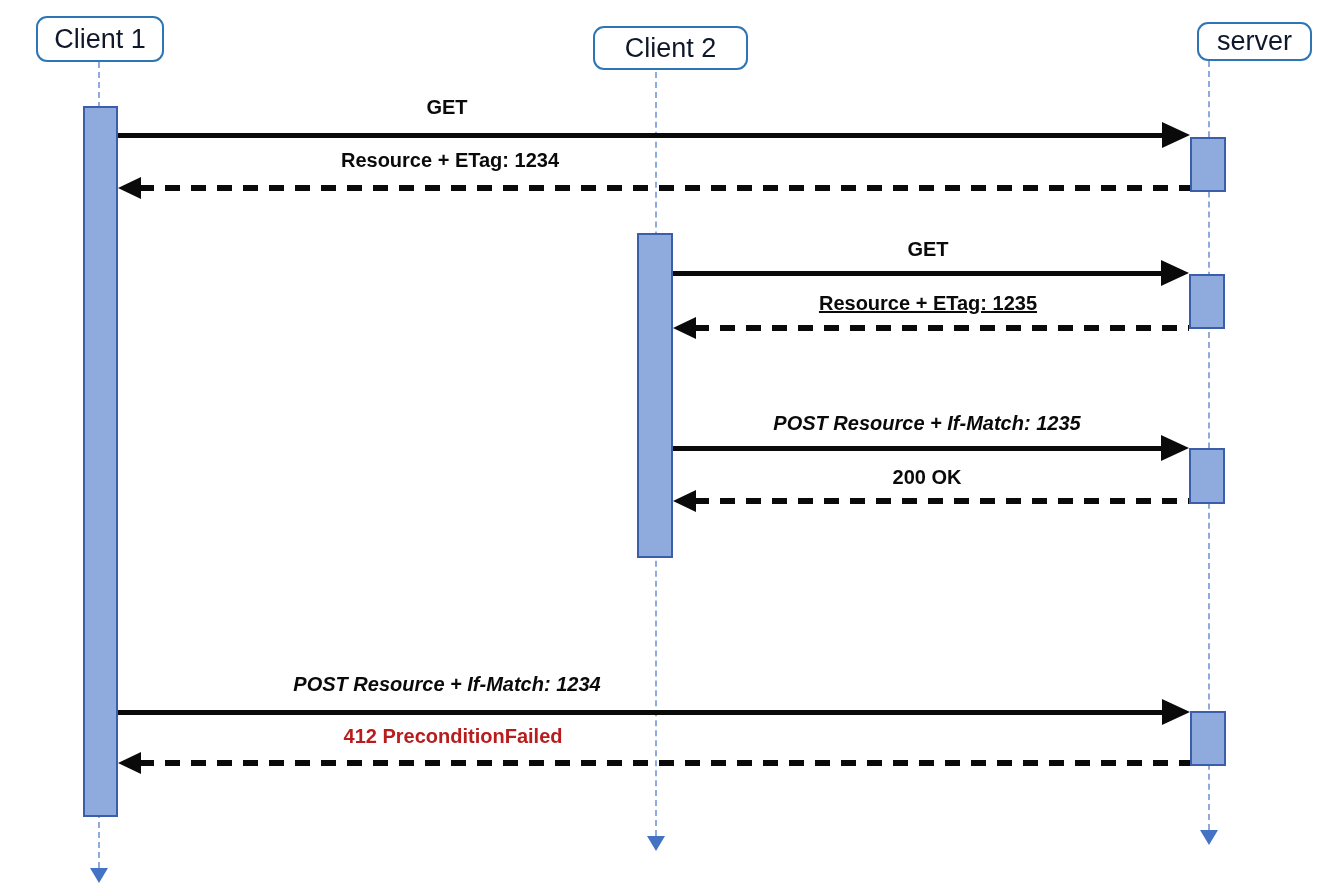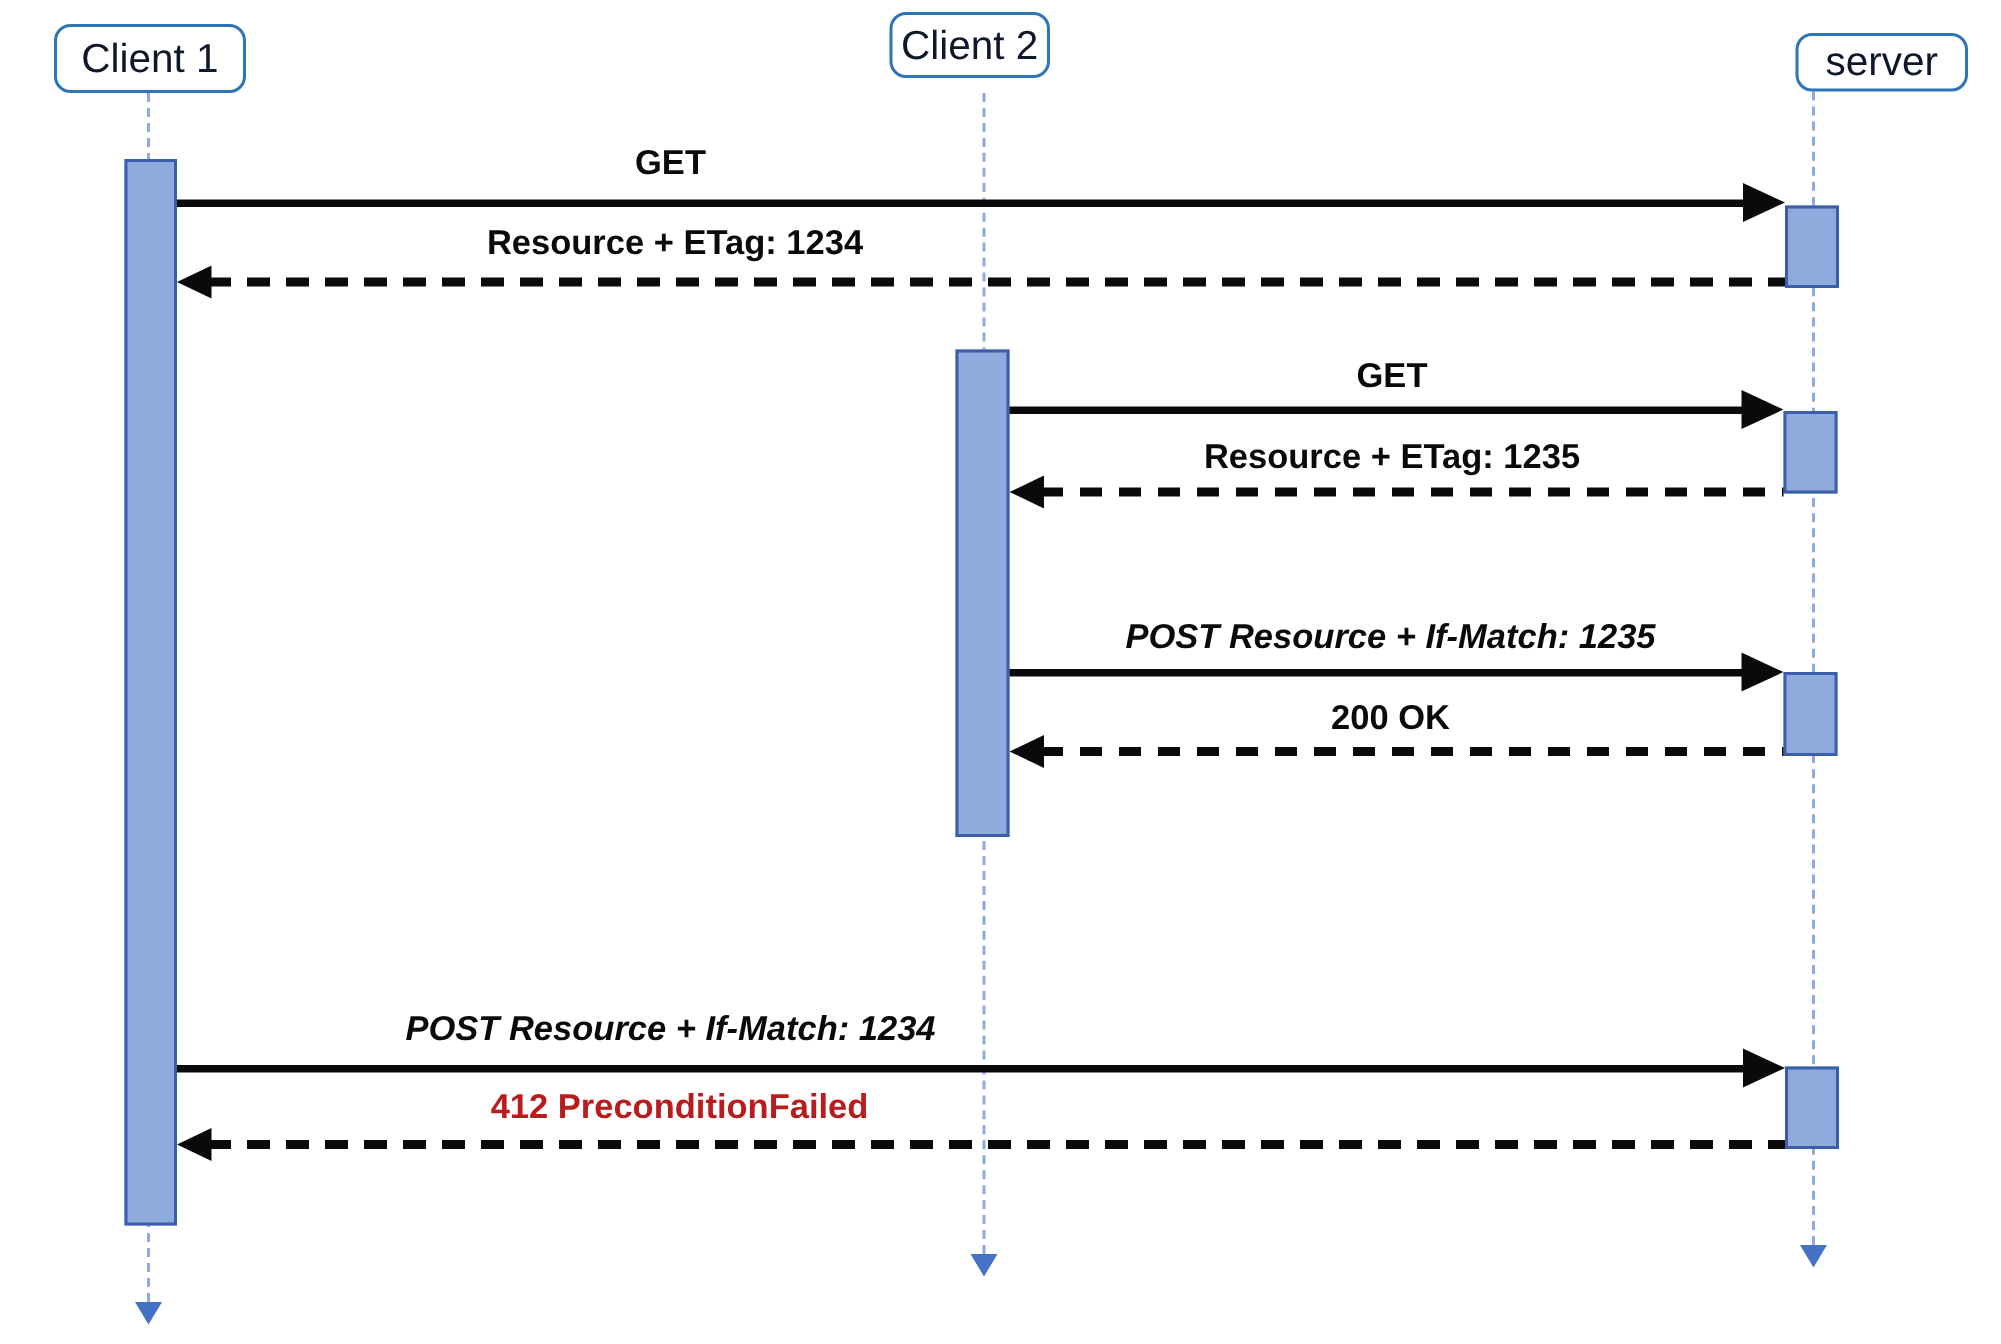--- a/index.html
+++ b/index.html
@@ -88,21 +88,21 @@
     border-right: 23px solid #0a0a0a;
     z-index: 4;
   }
 
   
   .msg-label {
     position: absolute;
     transform: translateX(-50%);
     white-space: nowrap;
     font-weight: bold;
-    font-size: 23px;
+    font-size: 20px;
     color: #0a0a0a;
     line-height: 1.1;
     z-index: 6;
   }
   .msg-label.error { color: #b91c1c; }
 </style>
 </head>
 <body>
 
 <div class="stage">
@@ -111,21 +111,21 @@
   <div class="lifeline" style="left:655px; top:62px; height:774px;"></div>
   <div class="lifeline" style="left:1208px; top:61px; height:769px;"></div>
 
   <div class="lifeline-end" style="left:90px; top:868px;"></div>
   <div class="lifeline-end" style="left:647px; top:836px;"></div>
   <div class="lifeline-end" style="left:1200px; top:830px;"></div>
 
   <div class="actor-head" style="left:36px; top:16px; width:128px; height:46px;">
     <span>Client 1</span>
   </div>
-  <div class="actor-head" style="left:593px; top:8px; width:107px; height:44px;">
+  <div class="actor-head" style="left:593px; top:26px; width:155px; height:44px;">
     <span>Client 2</span>
   </div>
   <div class="actor-head" style="left:1152px; top:22px; width:115px; height:39px;margin-left:45px;">
     <span>server</span>
   </div>
 
   <div class="activation" style="left:83px; top:106px; width:35px; height:711px;"></div>
   <div class="activation" style="left:637px; top:233px; width:36px; height:325px;"></div>
   <div class="activation" style="left:1190px; top:137px; width:36px; height:55px;"></div>
   <div class="activation" style="left:1189px; top:274px; width:36px; height:55px;"></div>
@@ -137,21 +137,21 @@
   <div class="arrow-right" style="left:1162px; top:122px;"></div>
 
   <div class="msg-label" style="left:450px; top:149px;">Resource + ETag: 1234</div>
   <div class="arrow-left" style="left:118px; top:177px;"></div>
   <div class="msg-line dashed" style="left:139px; top:185px; width:1051px;"></div>
 
   <div class="msg-label" style="left:928px; top:238px;">GET</div>
   <div class="msg-line solid" style="left:673px; top:271px; width:489px;"></div>
   <div class="arrow-right" style="left:1161px; top:260px;"></div>
 
-  <div class="msg-label" style="left:928px; top:292px;">Resource + ETag: 1235</div>
+  <div class="msg-label" style="left:928px; top:292px;text-decoration:underline;">Resource + ETag: 1235</div>
   <div class="arrow-left" style="left:673px; top:317px;"></div>
   <div class="msg-line dashed" style="left:694px; top:325px; width:495px;"></div>
 
   <div class="msg-label" style="left:927px; top:412px;font-style:italic;">POST Resource + If-Match: 1235</div>
   <div class="msg-line solid" style="left:673px; top:446px; width:489px;"></div>
   <div class="arrow-right" style="left:1161px; top:435px;"></div>
 
   <div class="msg-label" style="left:927px; top:466px;">200 OK</div>
   <div class="arrow-left" style="left:673px; top:490px;"></div>
   <div class="msg-line dashed" style="left:694px; top:498px; width:495px;"></div>

